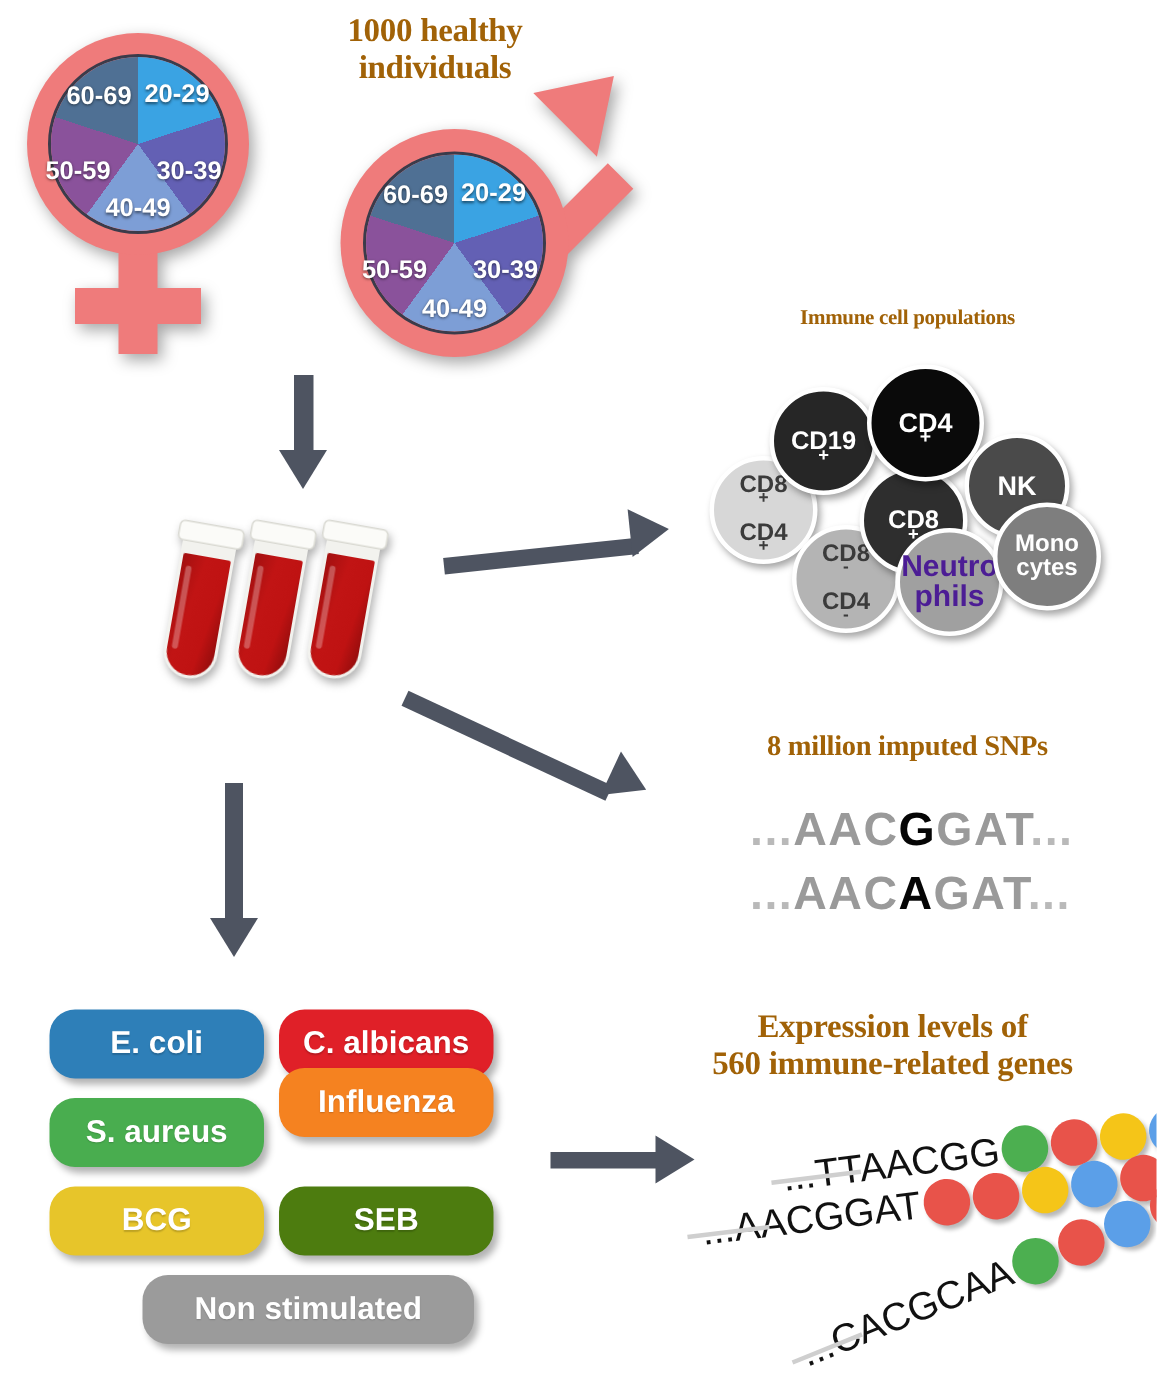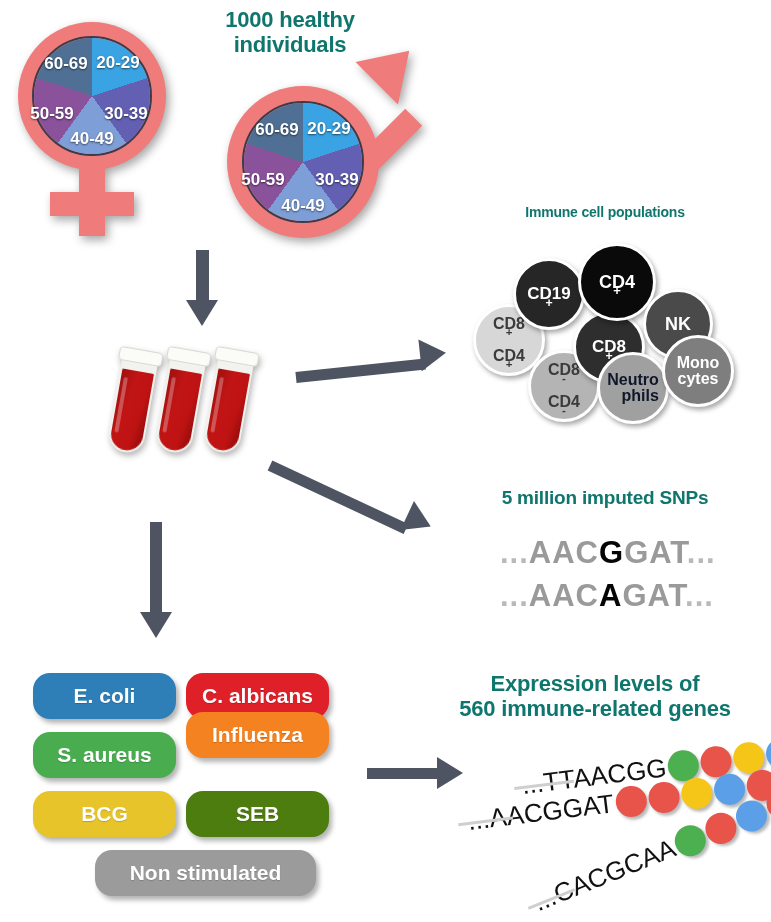--- a/index.html
+++ b/index.html
@@ -6,22 +6,22 @@
   body{
     width:771px;height:922px;background:#ffffff;
     font-family:"Liberation Sans", sans-serif;
     overflow:hidden;position:relative;
   }
   .stage{position:absolute;left:0;top:0;width:771px;height:922px;}
   .abs{position:absolute;}
 
   
   .title{
-    font-weight:bold;color:#0f766e;text-align:center;
-    line-height:1.12;letter-spacing:-0.2px;
+    font-weight:bold;color:#a16207;text-align:center;
+    line-height:1.12;letter-spacing:-0.2px;font-family:Liberation Serif, serif;
   }
   #title-individuals{left:170px;top:8px;width:240px;font-size:22px;}
   #title-immune{left:450px;top:205px;width:310px;font-size:14px;}
   #title-snps{left:450px;top:487px;width:310px;font-size:19px;}
   #title-expression{left:430px;top:672px;width:330px;font-size:22px;}
   #label-wholeblood{left:70px;top:468px;width:200px;font-size:19px;text-align:center;}
 
   
   .gender{position:absolute;filter:drop-shadow(3px 4px 5px rgba(0,0,0,.35));}
   .ring{
@@ -207,35 +207,35 @@
     </div>
     <div class="cell" style="left:513px;top:258px;width:72px;height:72px;background:#262626;color:#ffffff;font-size:17px;">
       <span>CD19<span class="sup">+</span></span>
     </div>
     <div class="cell" style="left:528px;top:350px;width:72px;height:72px;background:#b4b4b4;color:#3b3b3b;font-size:16px;">
       <span>CD8<span class="sup">-</span><br>CD4<span class="sup">-</span></span>
     </div>
     <div class="cell" style="left:573px;top:311px;width:72px;height:72px;background:#2e2e2e;color:#ffffff;font-size:17px;">
       <span>CD8<span class="sup">+</span></span>
     </div>
-    <div class="cell" style="left:597px;top:352px;width:72px;height:72px;background:#a0a0a0;color:#0f172a;font-size:16px;text-align:right;">
+    <div class="cell" style="left:597px;top:352px;width:72px;height:72px;background:#a0a0a0;color:#4c1d95;font-size:20px;">
       <span>Neutro<br>phils</span>
     </div>
     <div class="cell" style="left:578px;top:243px;width:78px;height:78px;background:#0a0a0a;color:#ffffff;font-size:18px;">
       <span>CD4<span class="sup">+</span></span>
     </div>
     <div class="cell" style="left:643px;top:289px;width:70px;height:70px;background:#4a4a4a;color:#ffffff;font-size:18px;">
       <span>NK</span>
     </div>
     <div class="cell" style="left:662px;top:335px;width:72px;height:72px;background:#7e7e7e;color:#ffffff;font-size:16px;">
       <span>Mono<br>cytes</span>
     </div>
   </div>
 
-  <div class="title abs" id="title-snps">5 million imputed SNPs</div>
+  <div class="title abs" id="title-snps">8 million imputed SNPs</div>
 
   <div class="snprow" style="left:500px;top:535px;">
     <span class="snp-dim">...</span><span class="snp-mid">AAC</span><span class="snp-hi">G</span><span class="snp-mid">GAT</span><span class="snp-dim">...</span>
   </div>
 
   <div class="snprow" style="left:500px;top:578px;">
     <span class="snp-dim">...</span><span class="snp-mid">AAC</span><span class="snp-hi">A</span><span class="snp-mid">GAT</span><span class="snp-dim">...</span>
   </div>
 
   <div class="abs" style="left:0;top:0;width:360px;height:922px;">

